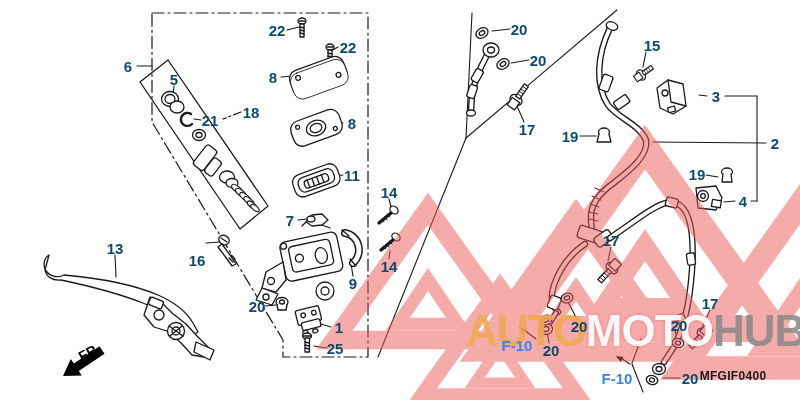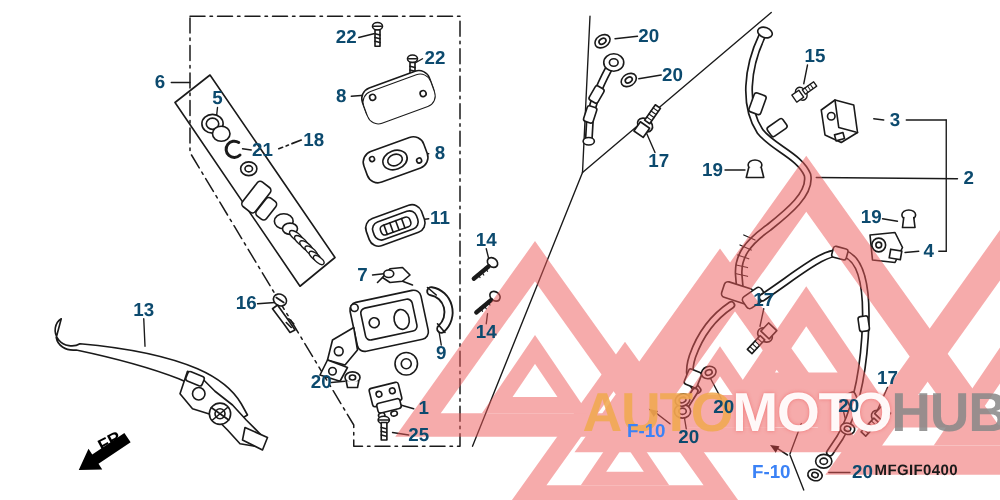--- a/index.html
+++ b/index.html
@@ -372,21 +372,21 @@
       <span class="plabel" style="left: 348px; top: 47px;">22</span>
       <span class="plabel" style="left: 273px; top: 77px;">8</span>
       <span class="plabel" style="left: 174px; top: 79px;">5</span>
       <span class="plabel" style="left: 210px; top: 120px;">21</span>
       <span class="plabel" style="left: 251px; top: 112px;">18</span>
       <span class="plabel" style="left: 352px; top: 123px;">8</span>
       <span class="plabel" style="left: 352px; top: 175px;">11</span>
       <span class="plabel" style="left: 389px; top: 192px;">14</span>
       <span class="plabel" style="left: 389px; top: 266px;">14</span>
       <span class="plabel" style="left: 290px; top: 220px;">7</span>
-      <span class="plabel" style="left: 197px; top: 243px;">16</span>
+      <span class="plabel" style="left: 197px; top: 260px;">16</span>
       <span class="plabel" style="left: 353px; top: 283px;">9</span>
       <span class="plabel" style="left: 115px; top: 248px;">13</span>
       <span class="plabel" style="left: 257px; top: 306px;">20</span>
       <span class="plabel" style="left: 339px; top: 327px;">1</span>
       <span class="plabel" style="left: 335px; top: 348px;">25</span>
       <span class="plabel" style="left: 519px; top: 29px;">20</span>
       <span class="plabel" style="left: 538px; top: 60px;">20</span>
       <span class="plabel" style="left: 527px; top: 129px;">17</span>
       <span class="plabel" style="left: 652px; top: 45px;">15</span>
       <span class="plabel" style="left: 716px; top: 96px;">3</span>

